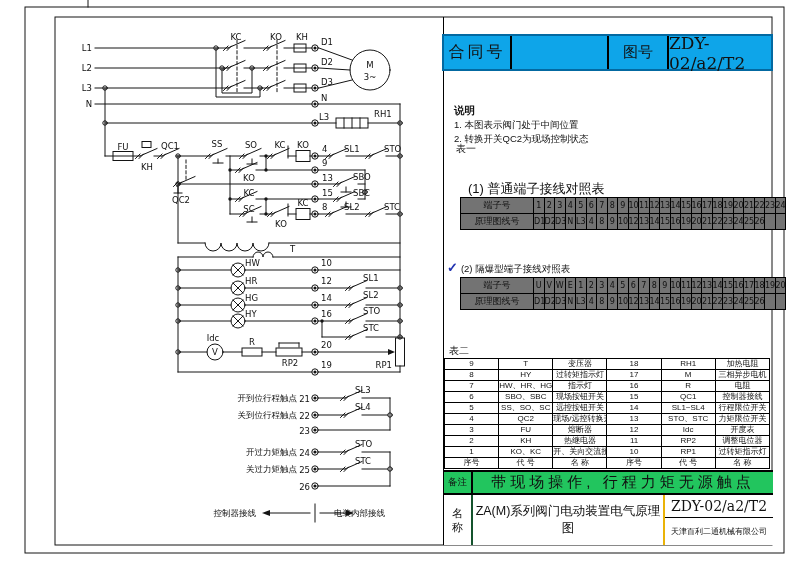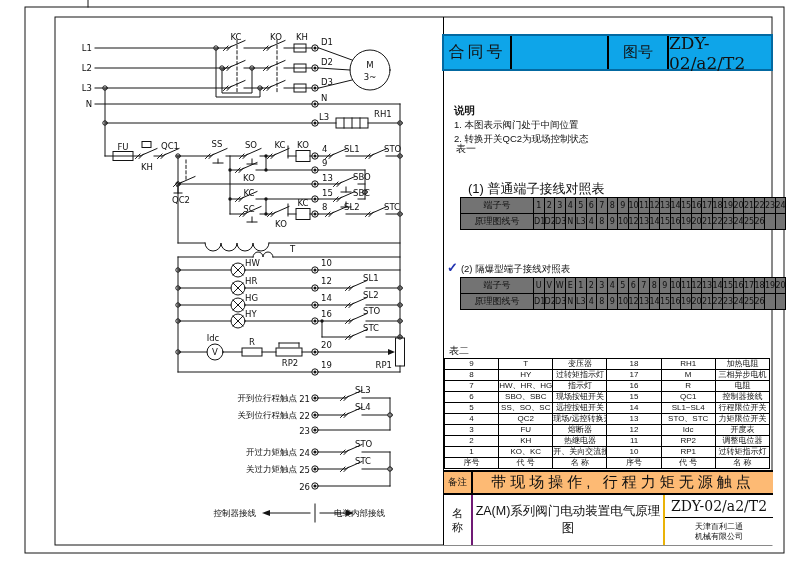--- a/index.html
+++ b/index.html
@@ -28,33 +28,33 @@
   .tt{position:absolute;left:16px;border-collapse:collapse;table-layout:fixed;width:326px;background:#737373}
   #t1{top:180px} #t2{top:260px}
   .tt td{border:1px solid #000;height:15px;padding:0;text-align:center;font-size:8px;
          overflow:hidden;font-family:"DejaVu Sans",sans-serif}
   .tt td.h{width:72px;font-size:9px;font-family:"Liberation Sans",sans-serif}
   .tbl2-h{position:absolute;left:5px;top:327px;font-size:10px}
   .ct{position:absolute;left:0;top:341px;border-collapse:collapse;table-layout:fixed;width:326px;background:#fff}
   .ct td{border:1px solid #000;height:10px;padding:0;text-align:center;font-size:8px;
          line-height:10px;white-space:nowrap;overflow:hidden}
   .remark{position:absolute;left:0;top:453px;width:329px;height:25px;border-top:2px solid #000;
-          border-bottom:2px solid #000;box-sizing:border-box;display:flex;background:#fdba74}
+          border-bottom:2px solid #000;box-sizing:border-box;display:flex;background:#22c55e}
   .rm-label{width:29px;border-right:2px solid #000;display:flex;align-items:center;
             justify-content:center;font-size:9.5px;box-sizing:border-box}
   .rm-text{flex:1;display:flex;align-items:center;justify-content:center;font-size:15px;letter-spacing:4px}
   .namebar{position:absolute;left:0;top:478px;width:329px;height:50px;display:flex;box-sizing:border-box;background:#fff}
-  .nb-label{width:29px;border-right:2px solid #701a75;display:flex;align-items:center;justify-content:center;
+  .nb-label{width:29px;border-right:2px solid #14532d;display:flex;align-items:center;justify-content:center;
             font-size:11px;box-sizing:border-box;text-align:left;padding:16px 8px;word-break:break-all;line-height:14px}
   .nb-title{flex:1;display:flex;align-items:center;justify-content:center;font-size:12.5px;
             border-right:2px solid #eab308;box-sizing:border-box;text-align:center}
   .nb-right{width:108px;display:flex;flex-direction:column}
   .nb-dno{height:23px;border-bottom:1.5px solid #000;display:flex;align-items:center;justify-content:center;
           font-family:"DejaVu Serif",serif;font-size:14px;box-sizing:border-box}
-  .nb-co{flex:1;display:flex;flex-direction:column;align-items:center;justify-content:center;
+  .nb-co{flex:1;display:flex;flex-direction:row;align-items:center;justify-content:center;
          font-size:8px;line-height:9.5px}
 </style>
 </head>
 <body>
 
 <div id="page">
 
   <svg id="circuit" width="800" height="566" viewBox="0 0 800 566" xmlns="http://www.w3.org/2000/svg">
     <defs>
       <g id="b">

